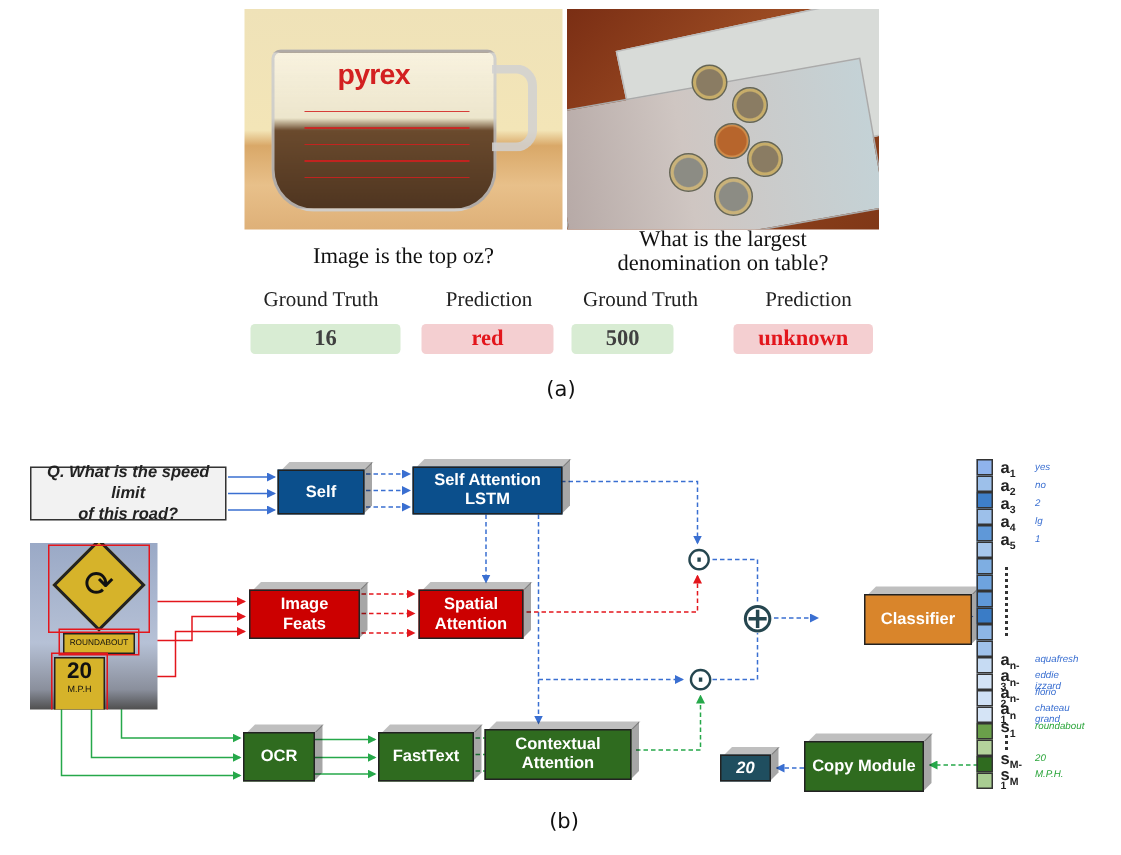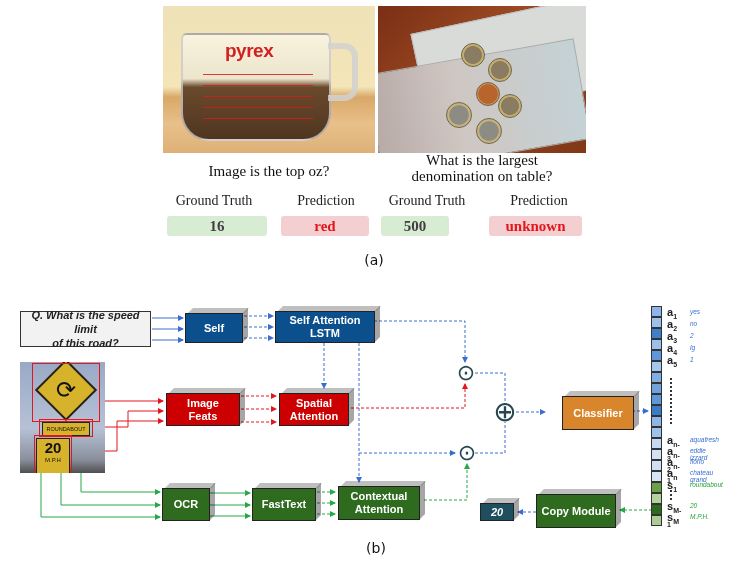--- a/index.html
+++ b/index.html
@@ -168,32 +168,32 @@
       <div>Attention</div>
     </div>
 </div>
 
 <div class="box green" style="left:162px;top:488px;width:48px;height:33px;">
   <span>OCR</span>
 </div>
 <div class="box green" style="left:252px;top:488px;width:64px;height:33px;">
   <span>FastText</span>
 </div>
-<div class="box green" style="left:338px;top:486px;width:82px;height:34px;">
+<div class="box green" style="left:323px;top:486px;width:98px;height:34px;">
   <div>
       <div>Contextual</div>
       <div>Attention</div>
     </div>
 </div>
 
 <div class="abs" style="left:455px;top:362px;width:22px;height:22px;font-size:22px;line-height:22px;text-align:center;color:#25464f;">⊙</div>
 <div class="abs" style="left:492px;top:399px;width:26px;height:26px;font-size:28px;line-height:26px;text-align:center;color:#25464f;">⊕</div>
 <div class="abs" style="left:456px;top:442px;width:22px;height:22px;font-size:22px;line-height:22px;text-align:center;color:#25464f;">⊙</div>
 
-<div class="box orange" style="left:562px;top:396px;width:72px;height:34px;">
+<div class="box orange" style="left:576px;top:396px;width:72px;height:34px;">
   <span>Classifier</span>
 </div>
 <div class="box green" style="left:536px;top:494px;width:80px;height:34px;">
   <span>Copy Module</span>
 </div>
 <div class="box teal" style="left:480px;top:503px;width:34px;height:18px;">
   <span>20</span>
 </div>
 
 <div class="abs" id="vocab-column" style="left:651px;top:306px;width:11px;">

